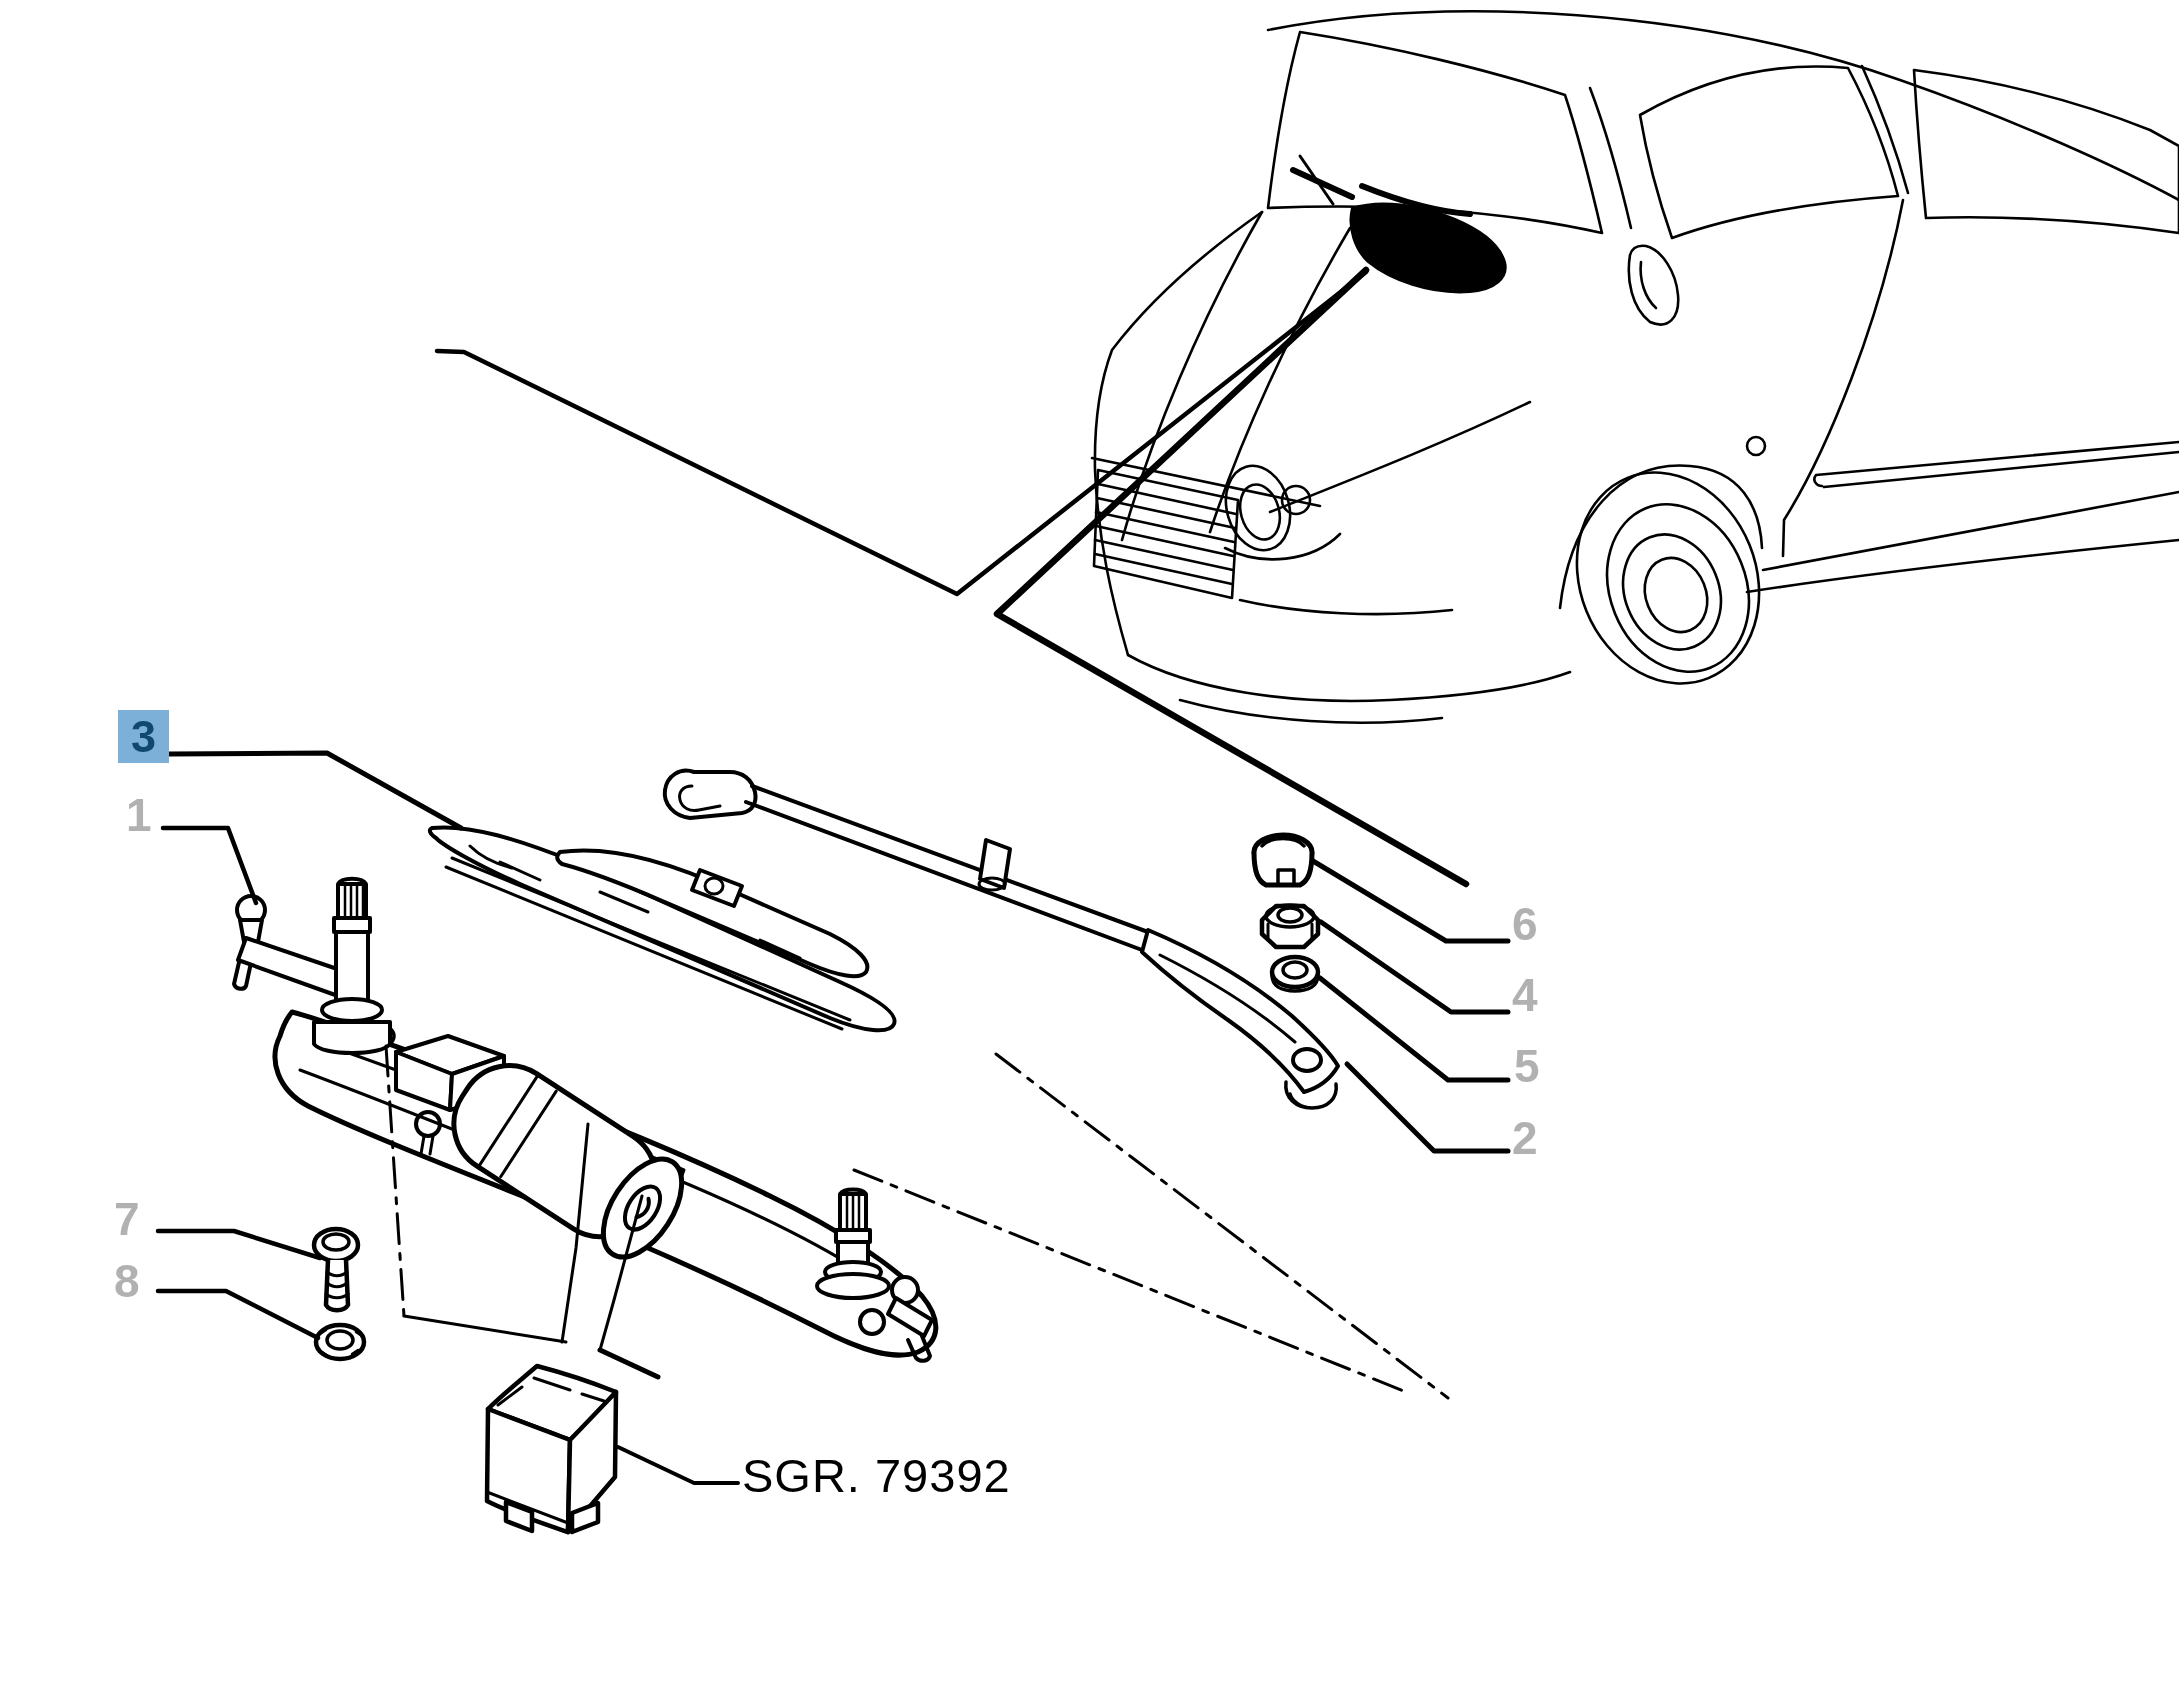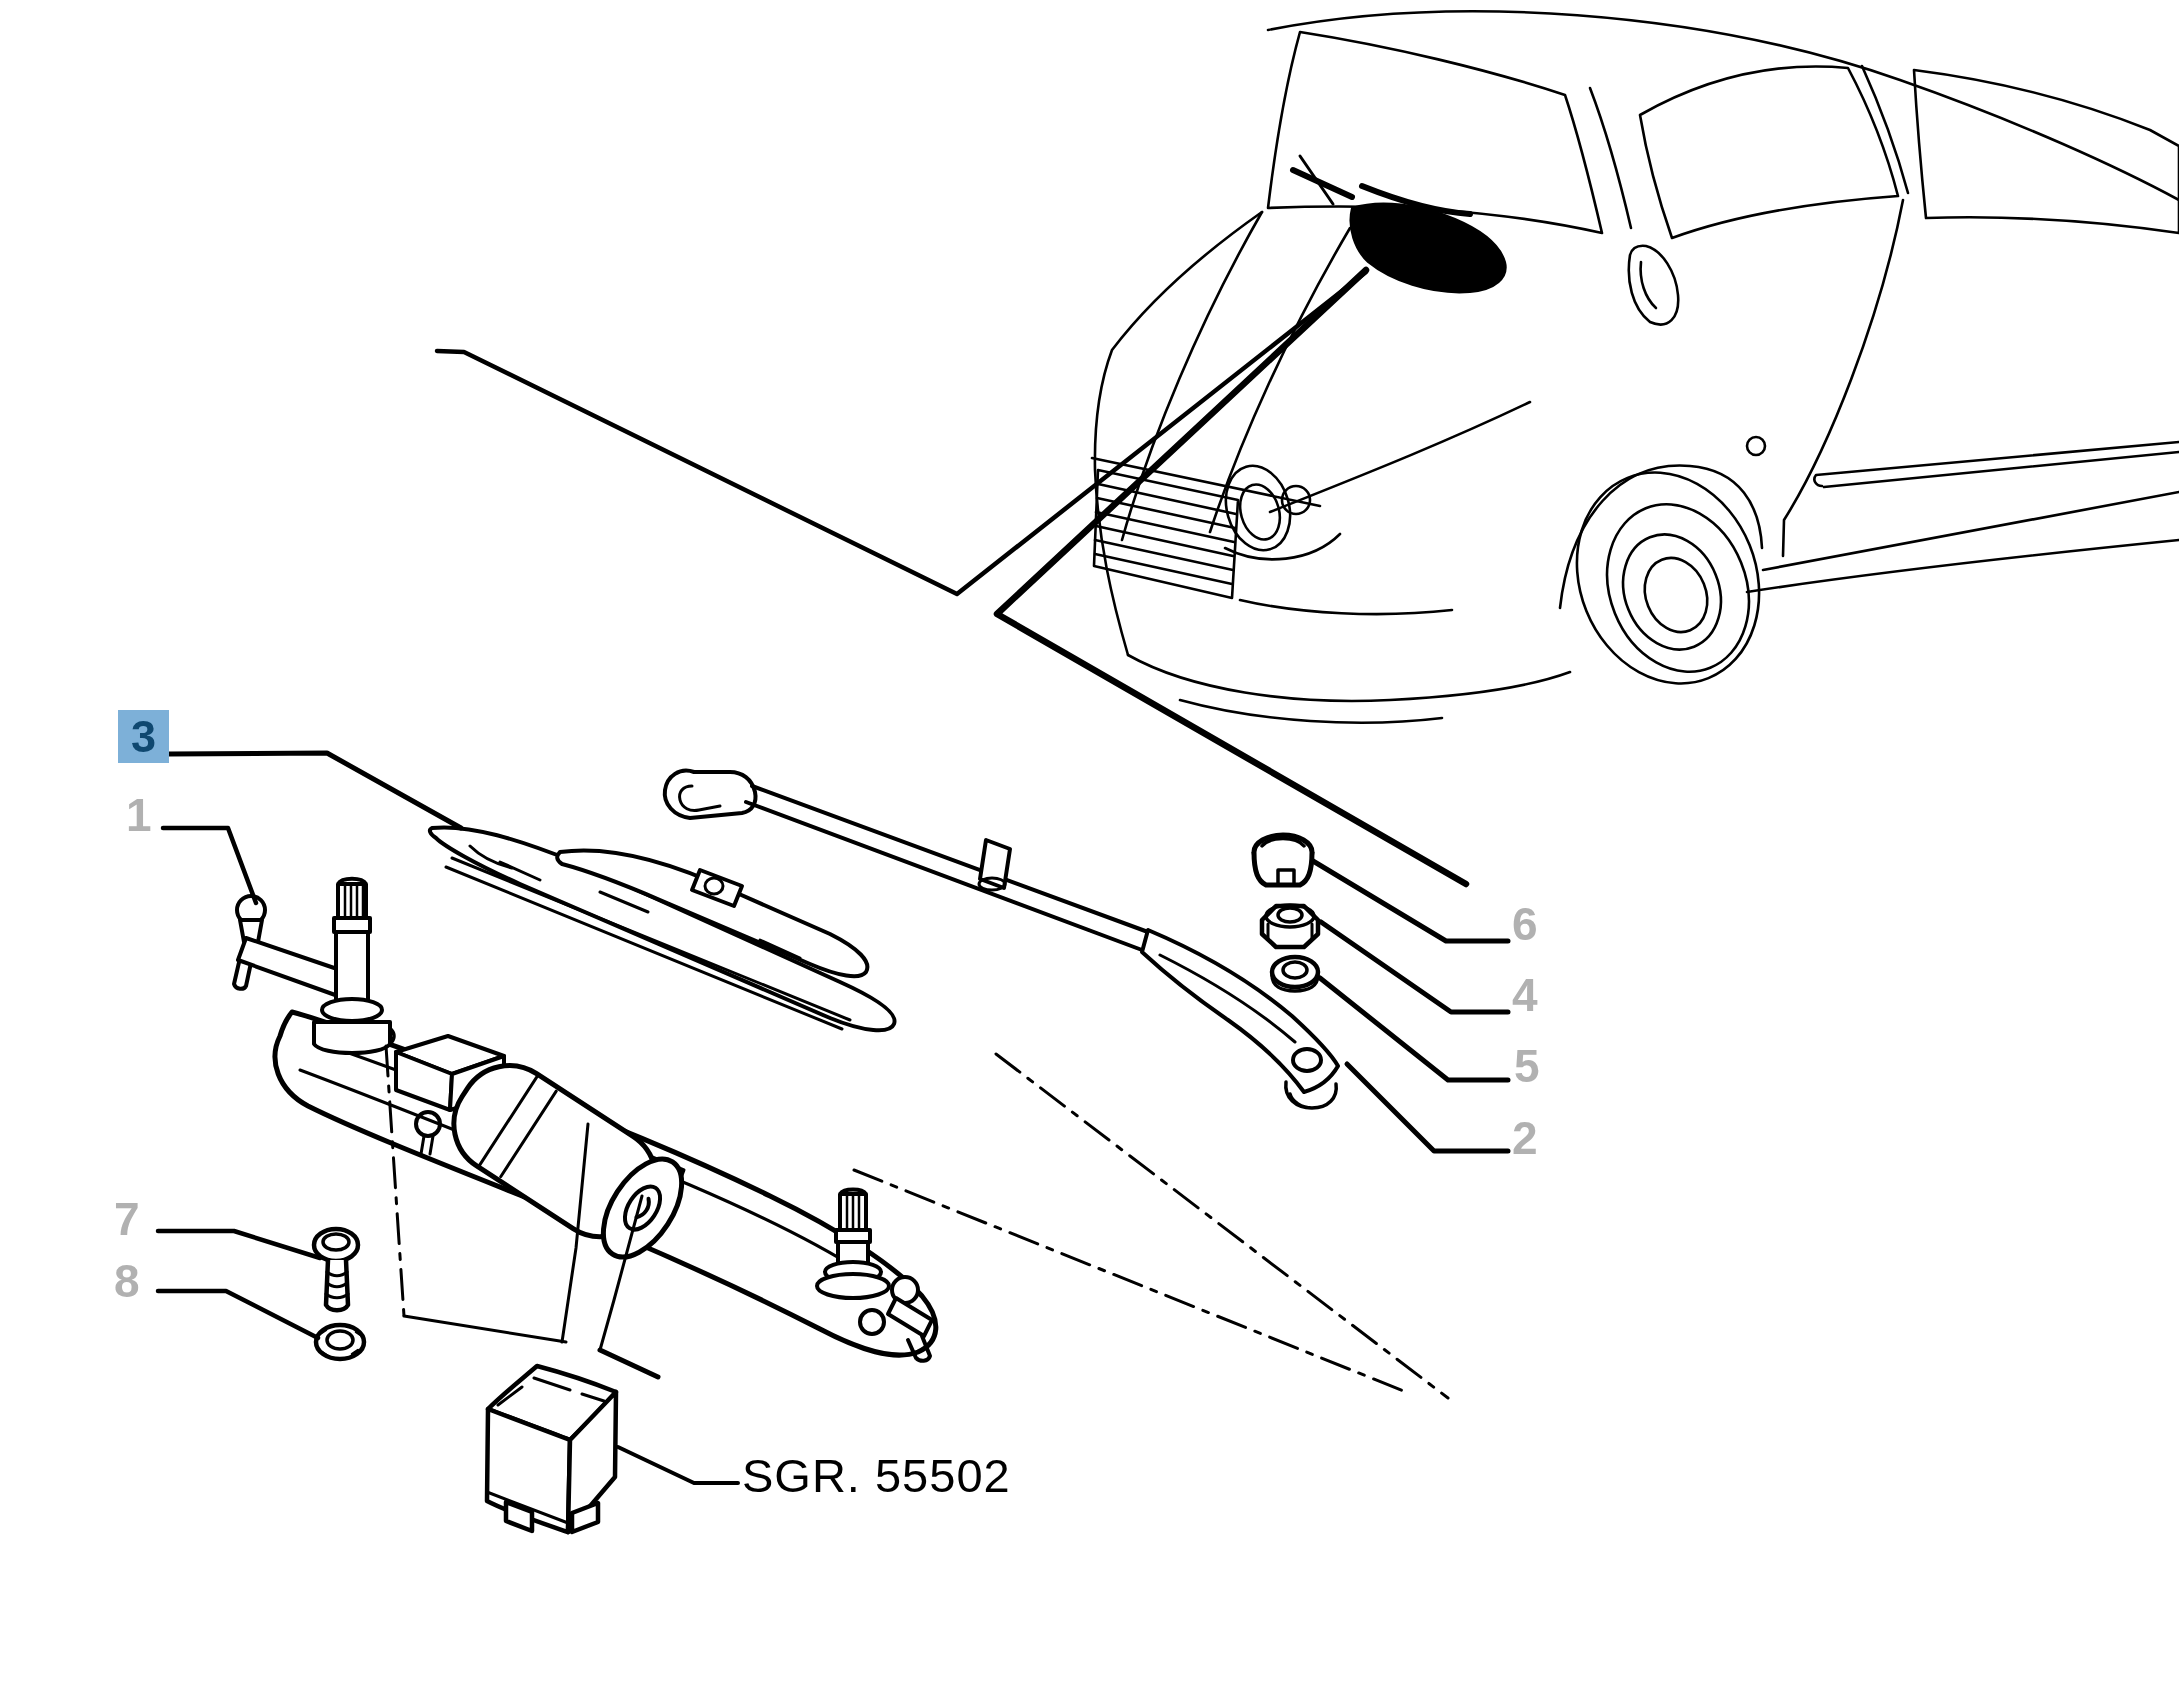--- a/index.html
+++ b/index.html
@@ -226,15 +226,15 @@
   <div class="callout" style="left:1512px;top:972px;">4</div>
 
   <div class="callout" style="left:1514px;top:1043px;">5</div>
 
   <div class="callout" style="left:1512px;top:1115px;">2</div>
 
   <div class="callout" style="left:114px;top:1196px;">7</div>
 
   <div class="callout" style="left:114px;top:1258px;">8</div>
 
-  <div class="group-ref" style="left:742px;top:1452px;">SGR. 55502</div>
+  <div class="group-ref" style="left:742px;top:1452px;">SGR. 79392</div>
 
 </div>
 
 </body></html>

